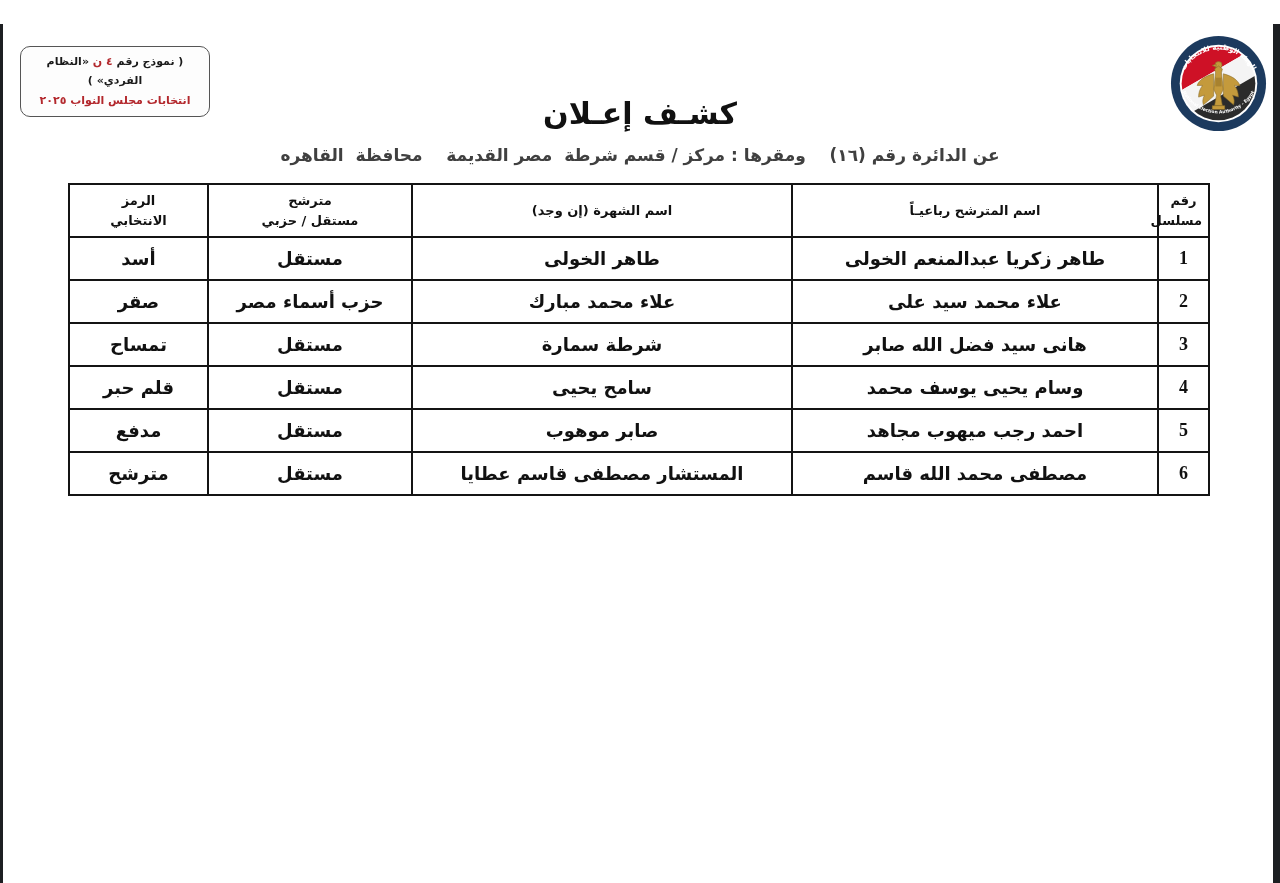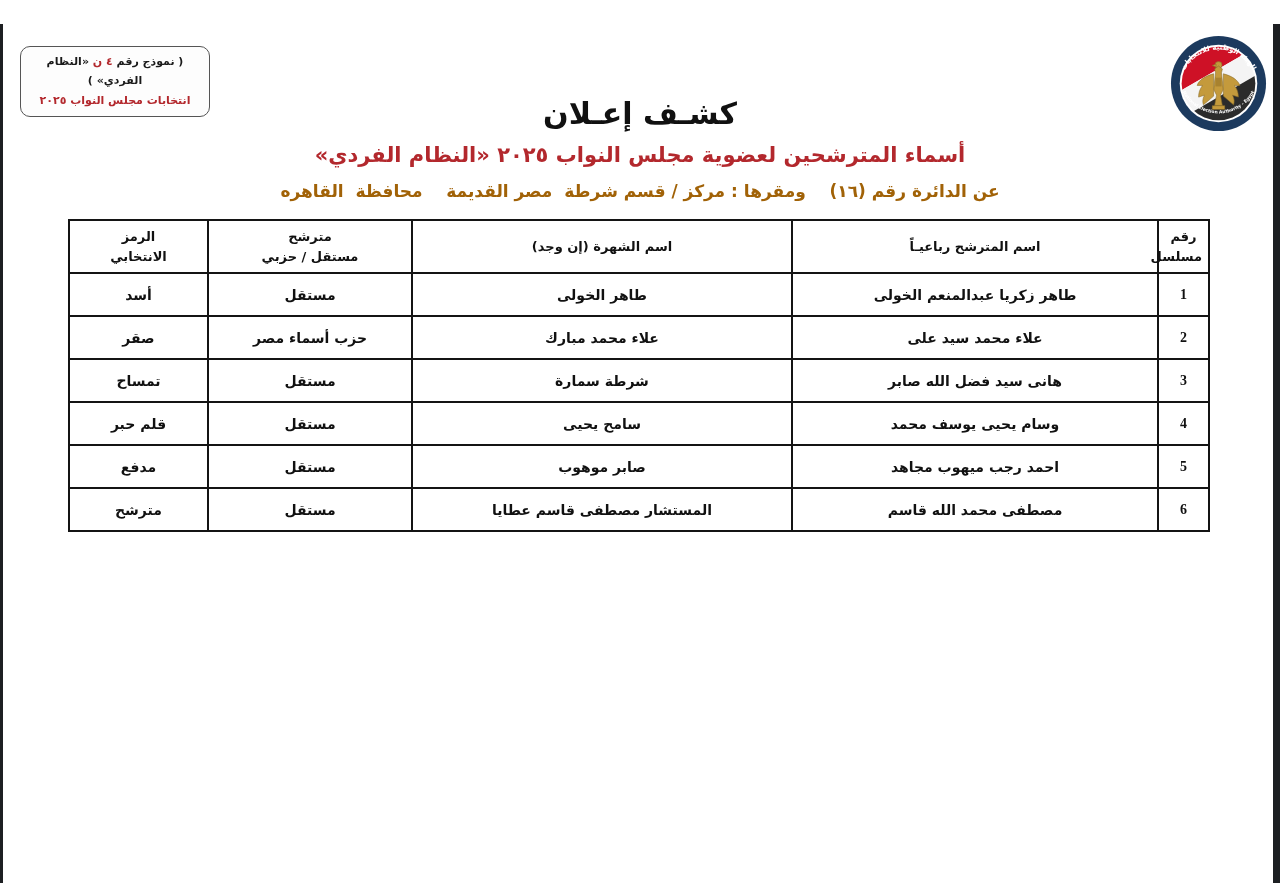--- a/index.html
+++ b/index.html
@@ -61,21 +61,21 @@
   .doc-subtitle {
     margin-top: 12px;
     font-size: 21px;
     font-weight: bold;
     color: #b3282d;
   }
   .district-line {
     margin-top: 14px;
     font-size: 17px;
     font-weight: bold;
-    color: #a16207;
+    color: #404040;
     white-space: pre-wrap;
   }
 
   
   .table-wrap {
     width: 1140px;
     margin: 18px auto 0 auto;
   }
   table.candidates {
     width: 100%;
@@ -91,21 +91,21 @@
     font-weight: bold;
     color: #111;
     padding: 2px 6px;
   }
   table.candidates th {
     height: 53px;
     font-size: 13px;
     white-space: pre-line;
     line-height: 1.5;
   }
-  table.candidates td { height: 43px; font-size: 14px; }
+  table.candidates td { height: 43px; font-size: 18px; }
   td.serial-cell {
     font-family: "Liberation Serif", serif;
     font-size: 16px;
   }
   col.c-serial { width: 51px; }
   col.c-name   { width: 366px; }
   col.c-famous { width: 380px; }
   col.c-type   { width: 204px; }
   col.c-symbol { width: 139px; }
 </style>
@@ -154,21 +154,20 @@
         <textPath href="#arcTop" startOffset="50%" text-anchor="middle">الهيئة الوطنية للانتخابات</textPath>
       </text>
       <text font-size="4.6" font-weight="bold" fill="#ffffff" font-family="DejaVu Sans, sans-serif">
         <textPath href="#arcBottom" startOffset="50%" text-anchor="middle">National Election Authority - Egypt</textPath>
       </text>
     </svg>
   </div>
 
   <div class="headings">
     <div class="doc-title">كشـف إعـلان</div>
-    <div class="doc-subtitle">أسماء المترشحين لعضوية مجلس النواب ٢٠٢٥ «النظام الفردي»</div>
     <div class="district-line">عن الدائرة رقم (١٦)    ومقرها : مركز / قسم شرطة  مصر القديمة    محافظة  القاهره</div>
   </div>
 
   <div class="table-wrap">
     <table class="candidates">
       <colgroup>
         <col class="c-serial">
           <col class="c-name">
           <col class="c-famous">
           <col class="c-type">

